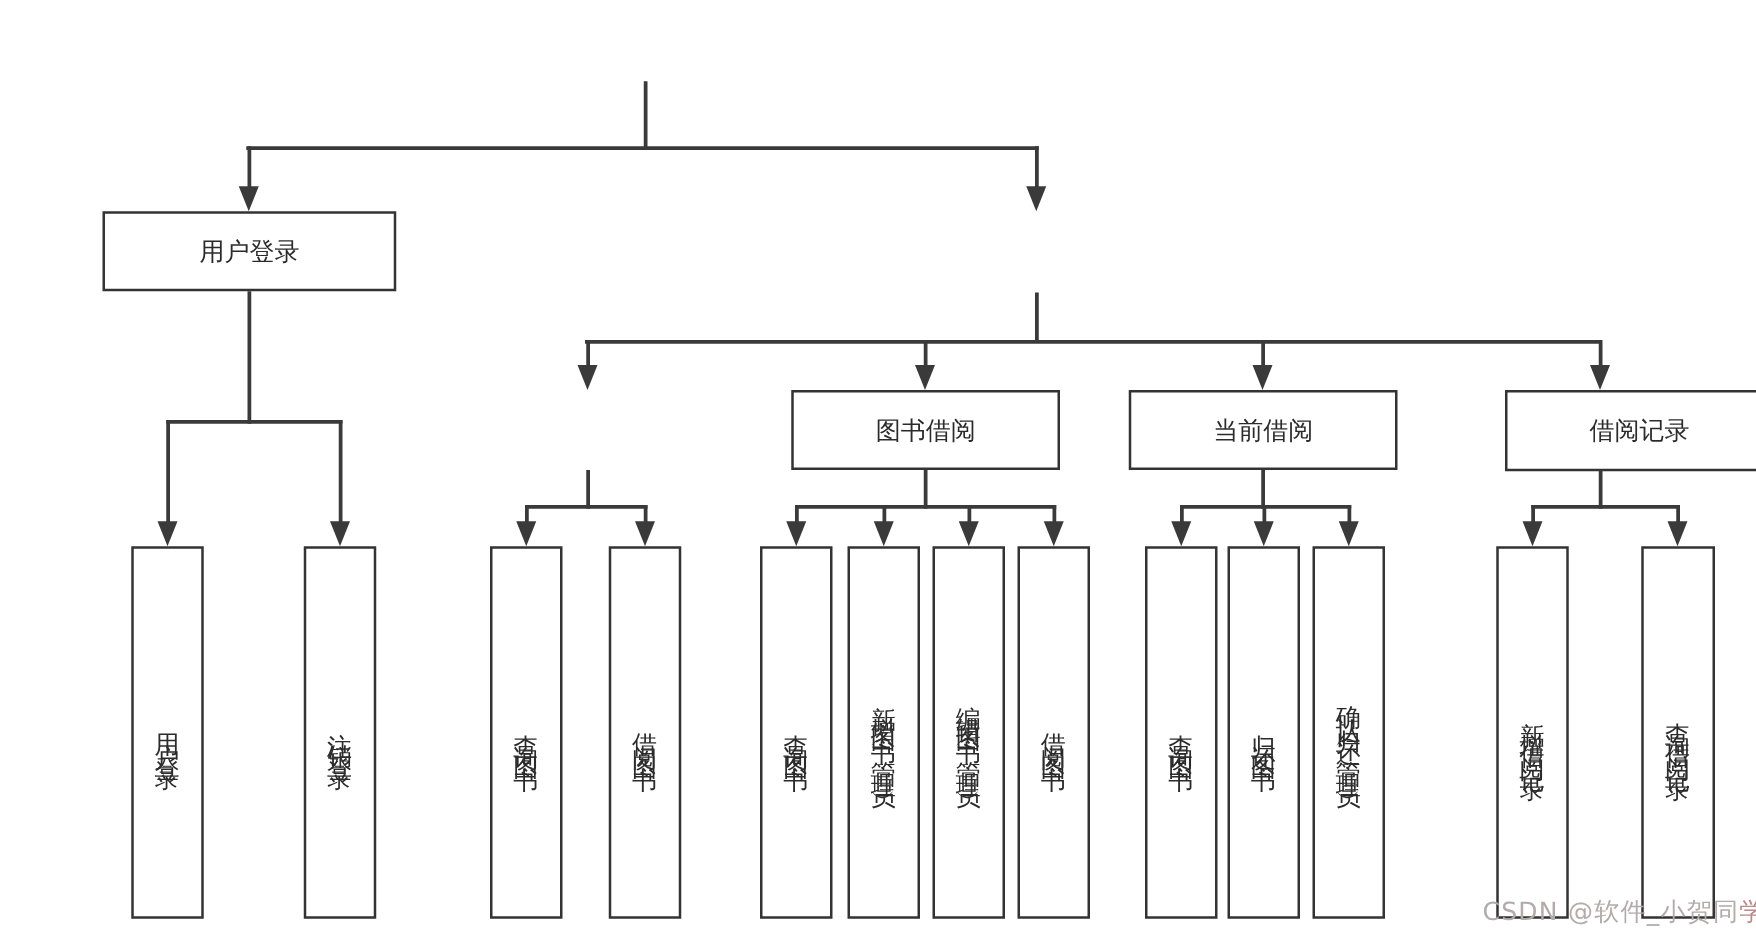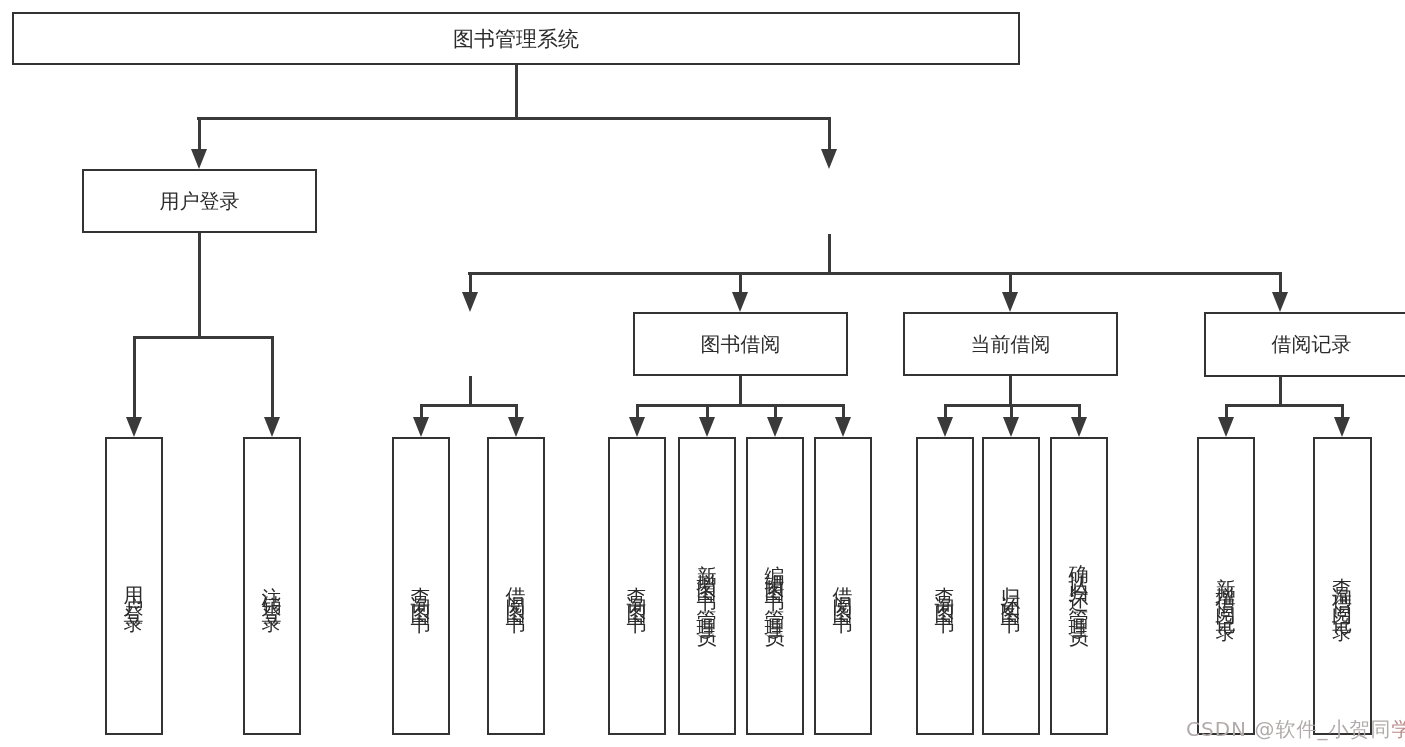--- a/index.html
+++ b/index.html
@@ -29,23 +29,20 @@
     position:absolute;left:1186px;top:716px;font-size:20px;
     color:#b3abab;letter-spacing:1px;white-space:nowrap;z-index:5;
   }
   .watermark .accent{color:#bb8b8b;}
 </style>
 </head>
 <body>
 
 <div id="canvas">
 
-  <div class="box rootbox" style="left:12px;top:12px;width:1008px;height:53px;">
-    <span>图书管理系统</span>
-  </div>
 
   <div class="vline" style="left:515px;top:65px;width:3px;height:54px;"></div>
   <div class="hline" style="left:197px;top:117px;width:634px;height:3px;"></div>
   <div class="vline" style="left:197.5px;top:117px;width:3px;height:35px;"></div>
   <div class="arrowhead" style="left:191px;top:149px;"></div>
   <div class="vline" style="left:827.5px;top:117px;width:3px;height:35px;"></div>
   <div class="arrowhead" style="left:821px;top:149px;"></div>
 
   <div class="box" style="left:82px;top:169px;width:235px;height:64px;">
     <span>用户登录</span>

